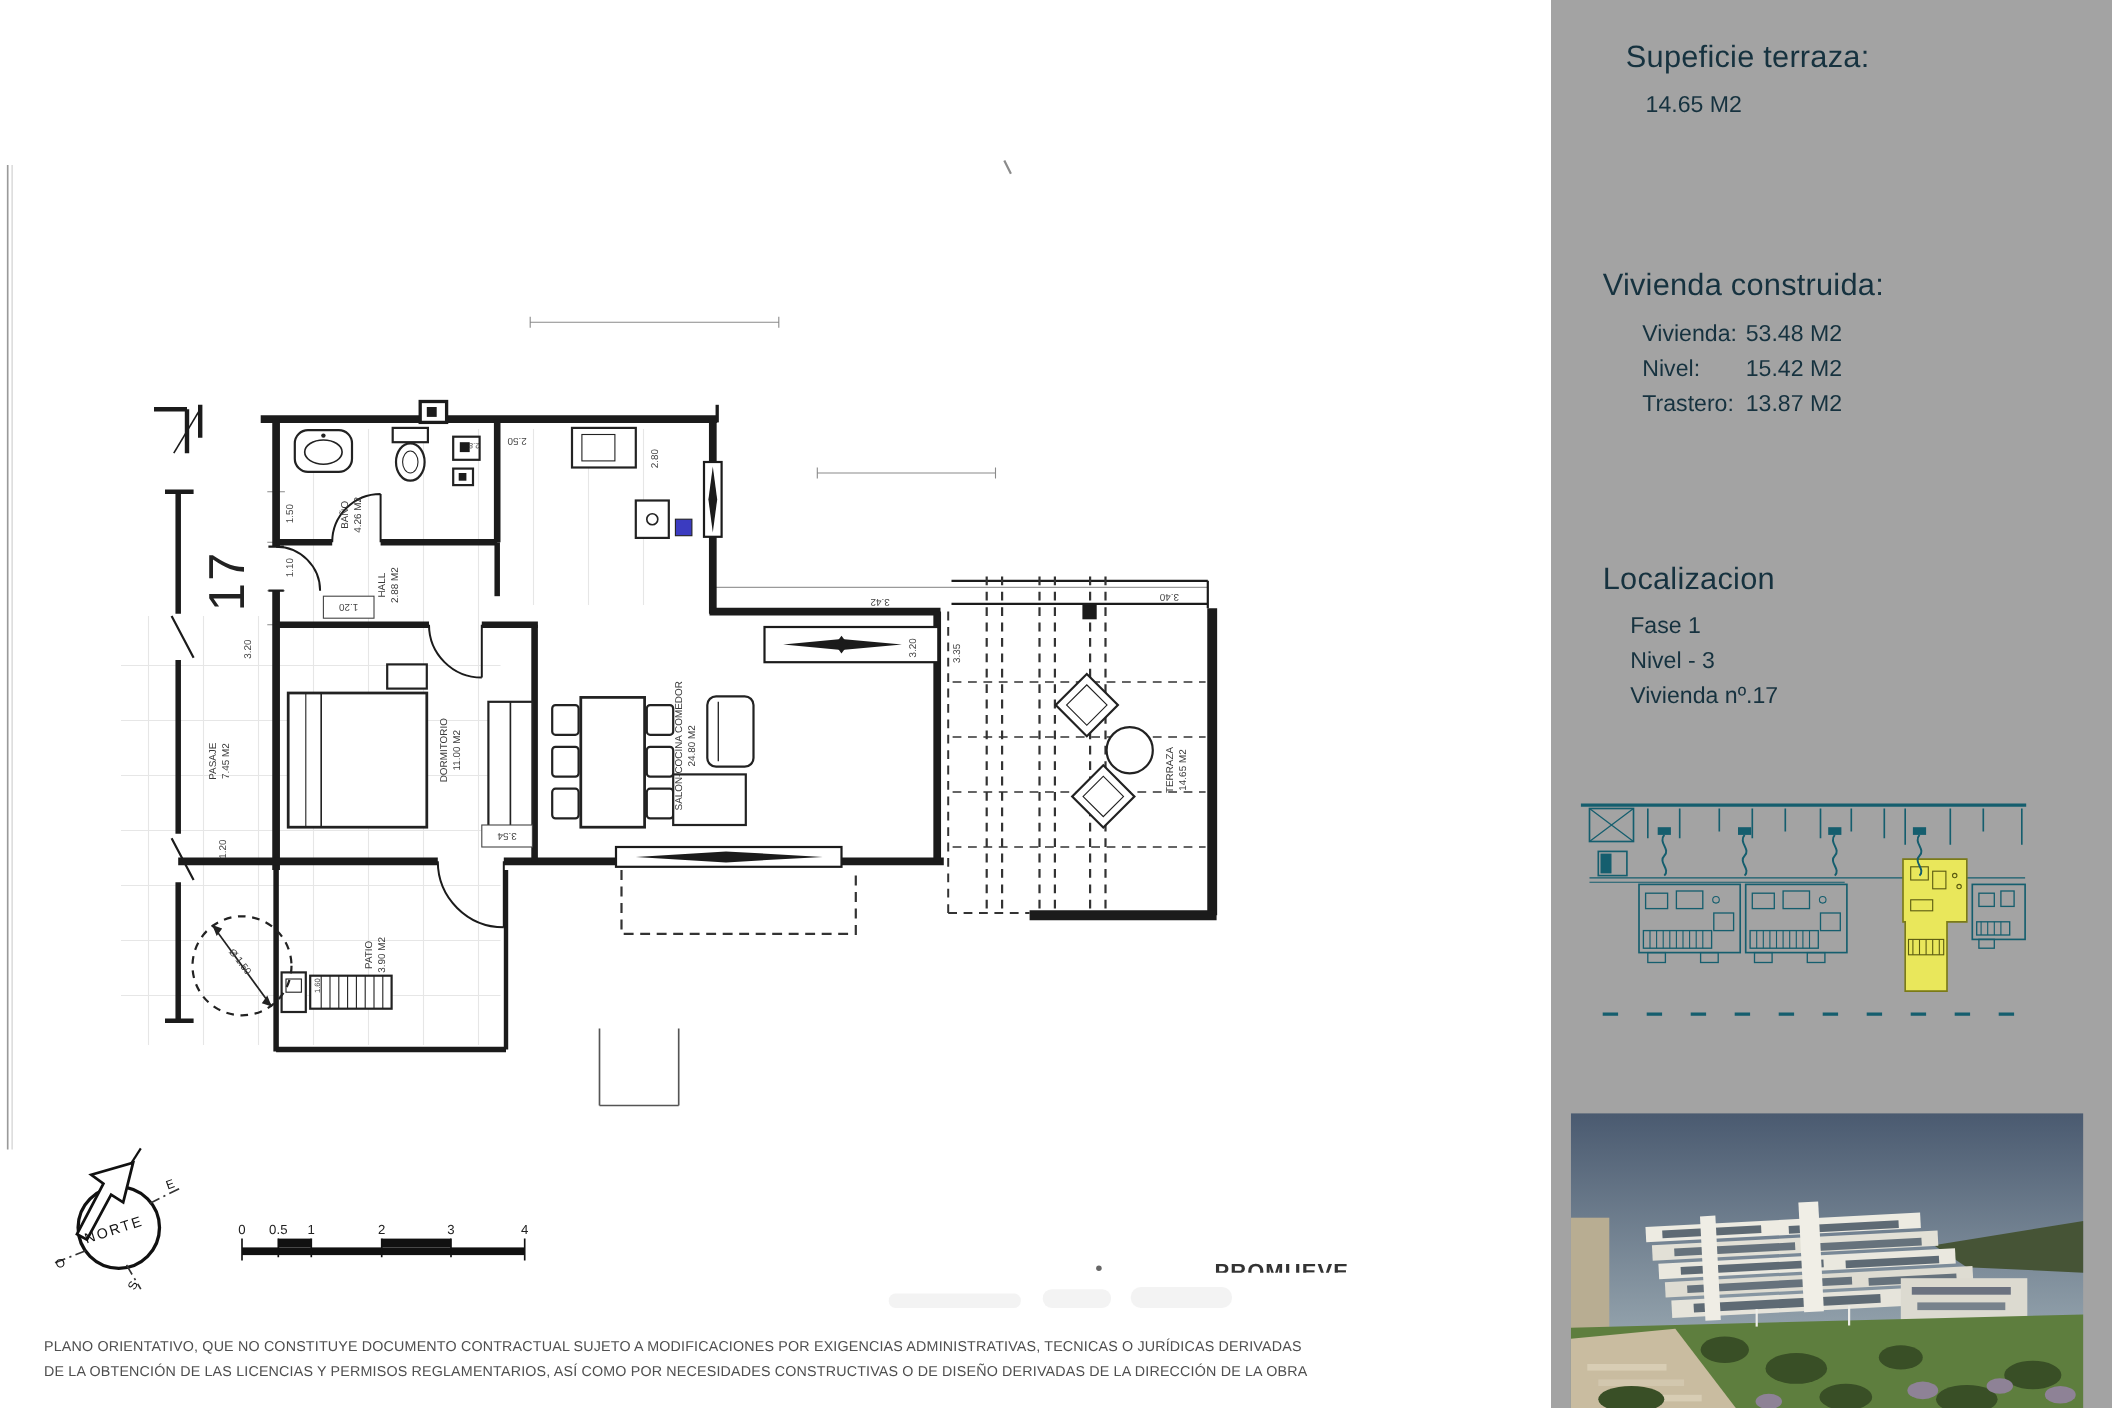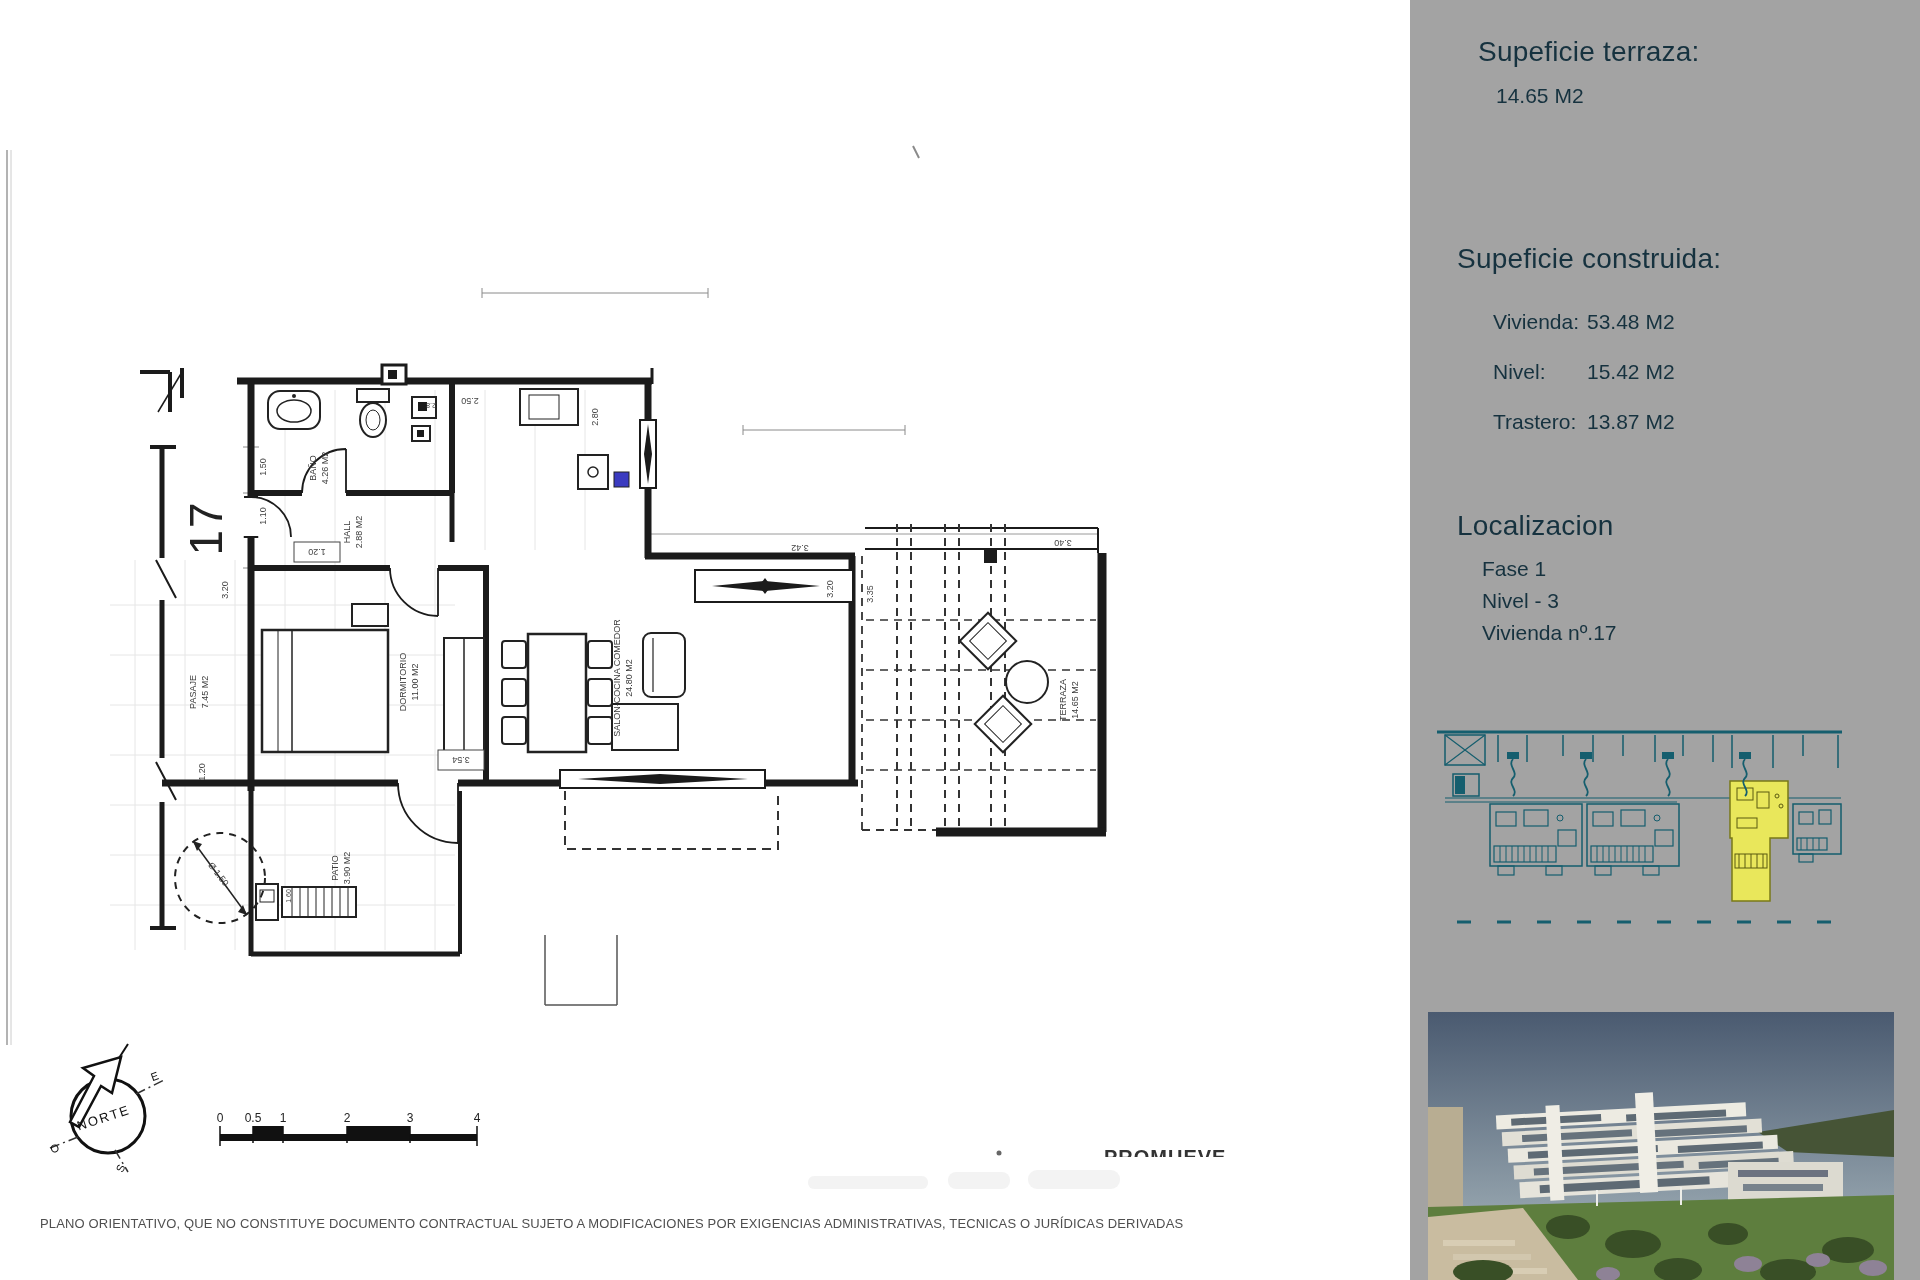--- a/index.html
+++ b/index.html
@@ -4,21 +4,21 @@
 <style>
   html,body{margin:0;padding:0;background:#888;}
   .page{position:relative;width:1920px;height:1280px;background:#ffffff;overflow:hidden;
         font-family:"Liberation Sans",sans-serif;}
   .plan-svg{position:absolute;left:0;top:0;}
   
   .sidebar{position:absolute;left:1410px;top:0;width:599px;height:1280px;background:#a3a3a3;color:#1C3C4A;}
   .sb-h{position:absolute;font-size:28px;letter-spacing:.2px;color:#16323F;}
   .sb-v{position:absolute;font-size:21px;color:#16323F;}
   .sb-rows{position:absolute;left:83px;top:288px;font-size:21px;line-height:32px;color:#16323F;}
-  .srow{display:flex;margin-top:18px;}
+  .srow{display:flex;}
   .srow .lbl{width:94px;}
   .sb-loc{position:absolute;left:72px;top:553px;font-size:21px;line-height:32px;color:#16323F;}
   .thumb-svg{position:absolute;left:27px;top:726px;}
   .photo-svg{position:absolute;left:18px;top:1012px;}
   
   .disclaimer{position:absolute;left:40px;top:1212px;font-size:13px;line-height:23px;
               color:#4f4f4f;letter-spacing:.15px;white-space:nowrap;}
   .promueve{position:absolute;left:1104px;top:1146px;height:11px;overflow:hidden;
             font-size:20px;font-weight:bold;letter-spacing:1px;color:#333;}
 </style>
@@ -252,30 +252,31 @@
         <text x="283" y="1122">1</text>
         <text x="347" y="1122">2</text>
         <text x="410" y="1122">3</text>
         <text x="477" y="1122">4</text>
       </g>
     </g>
   </svg>
 
   <div class="disclaimer">
     <div>PLANO ORIENTATIVO, QUE NO CONSTITUYE DOCUMENTO CONTRACTUAL SUJETO A MODIFICACIONES POR EXIGENCIAS ADMINISTRATIVAS, TECNICAS O JURÍDICAS DERIVADAS</div>
+    <div>DE LA OBTENCIÓN DE LAS LICENCIAS Y PERMISOS REGLAMENTARIOS, ASÍ COMO POR NECESIDADES CONSTRUCTIVAS  O DE DISEÑO DERIVADAS DE LA DIRECCIÓN DE LA OBRA</div>
   </div>
   <div class="promueve">
     <span>PROMUEVE</span>
   </div>
 
   <aside class="sidebar">
     <div class="sb-h" style="left:68px;top:36px">Supeficie terraza:</div>
     <div class="sb-v" style="left:86px;top:84px">14.65 M2</div>
 
-    <div class="sb-h" style="left:47px;top:243px">Supeficie construida:</div>
+    <div class="sb-h" style="left:47px;top:243px">Vivienda construida:</div>
     <div class="sb-rows">
       <div class="srow">
         <span class="lbl">Vivienda:</span>
         <span>53.48 M2</span>
       </div>
       <div class="srow">
         <span class="lbl">Nivel:</span>
         <span>15.42 M2</span>
       </div>
       <div class="srow">

